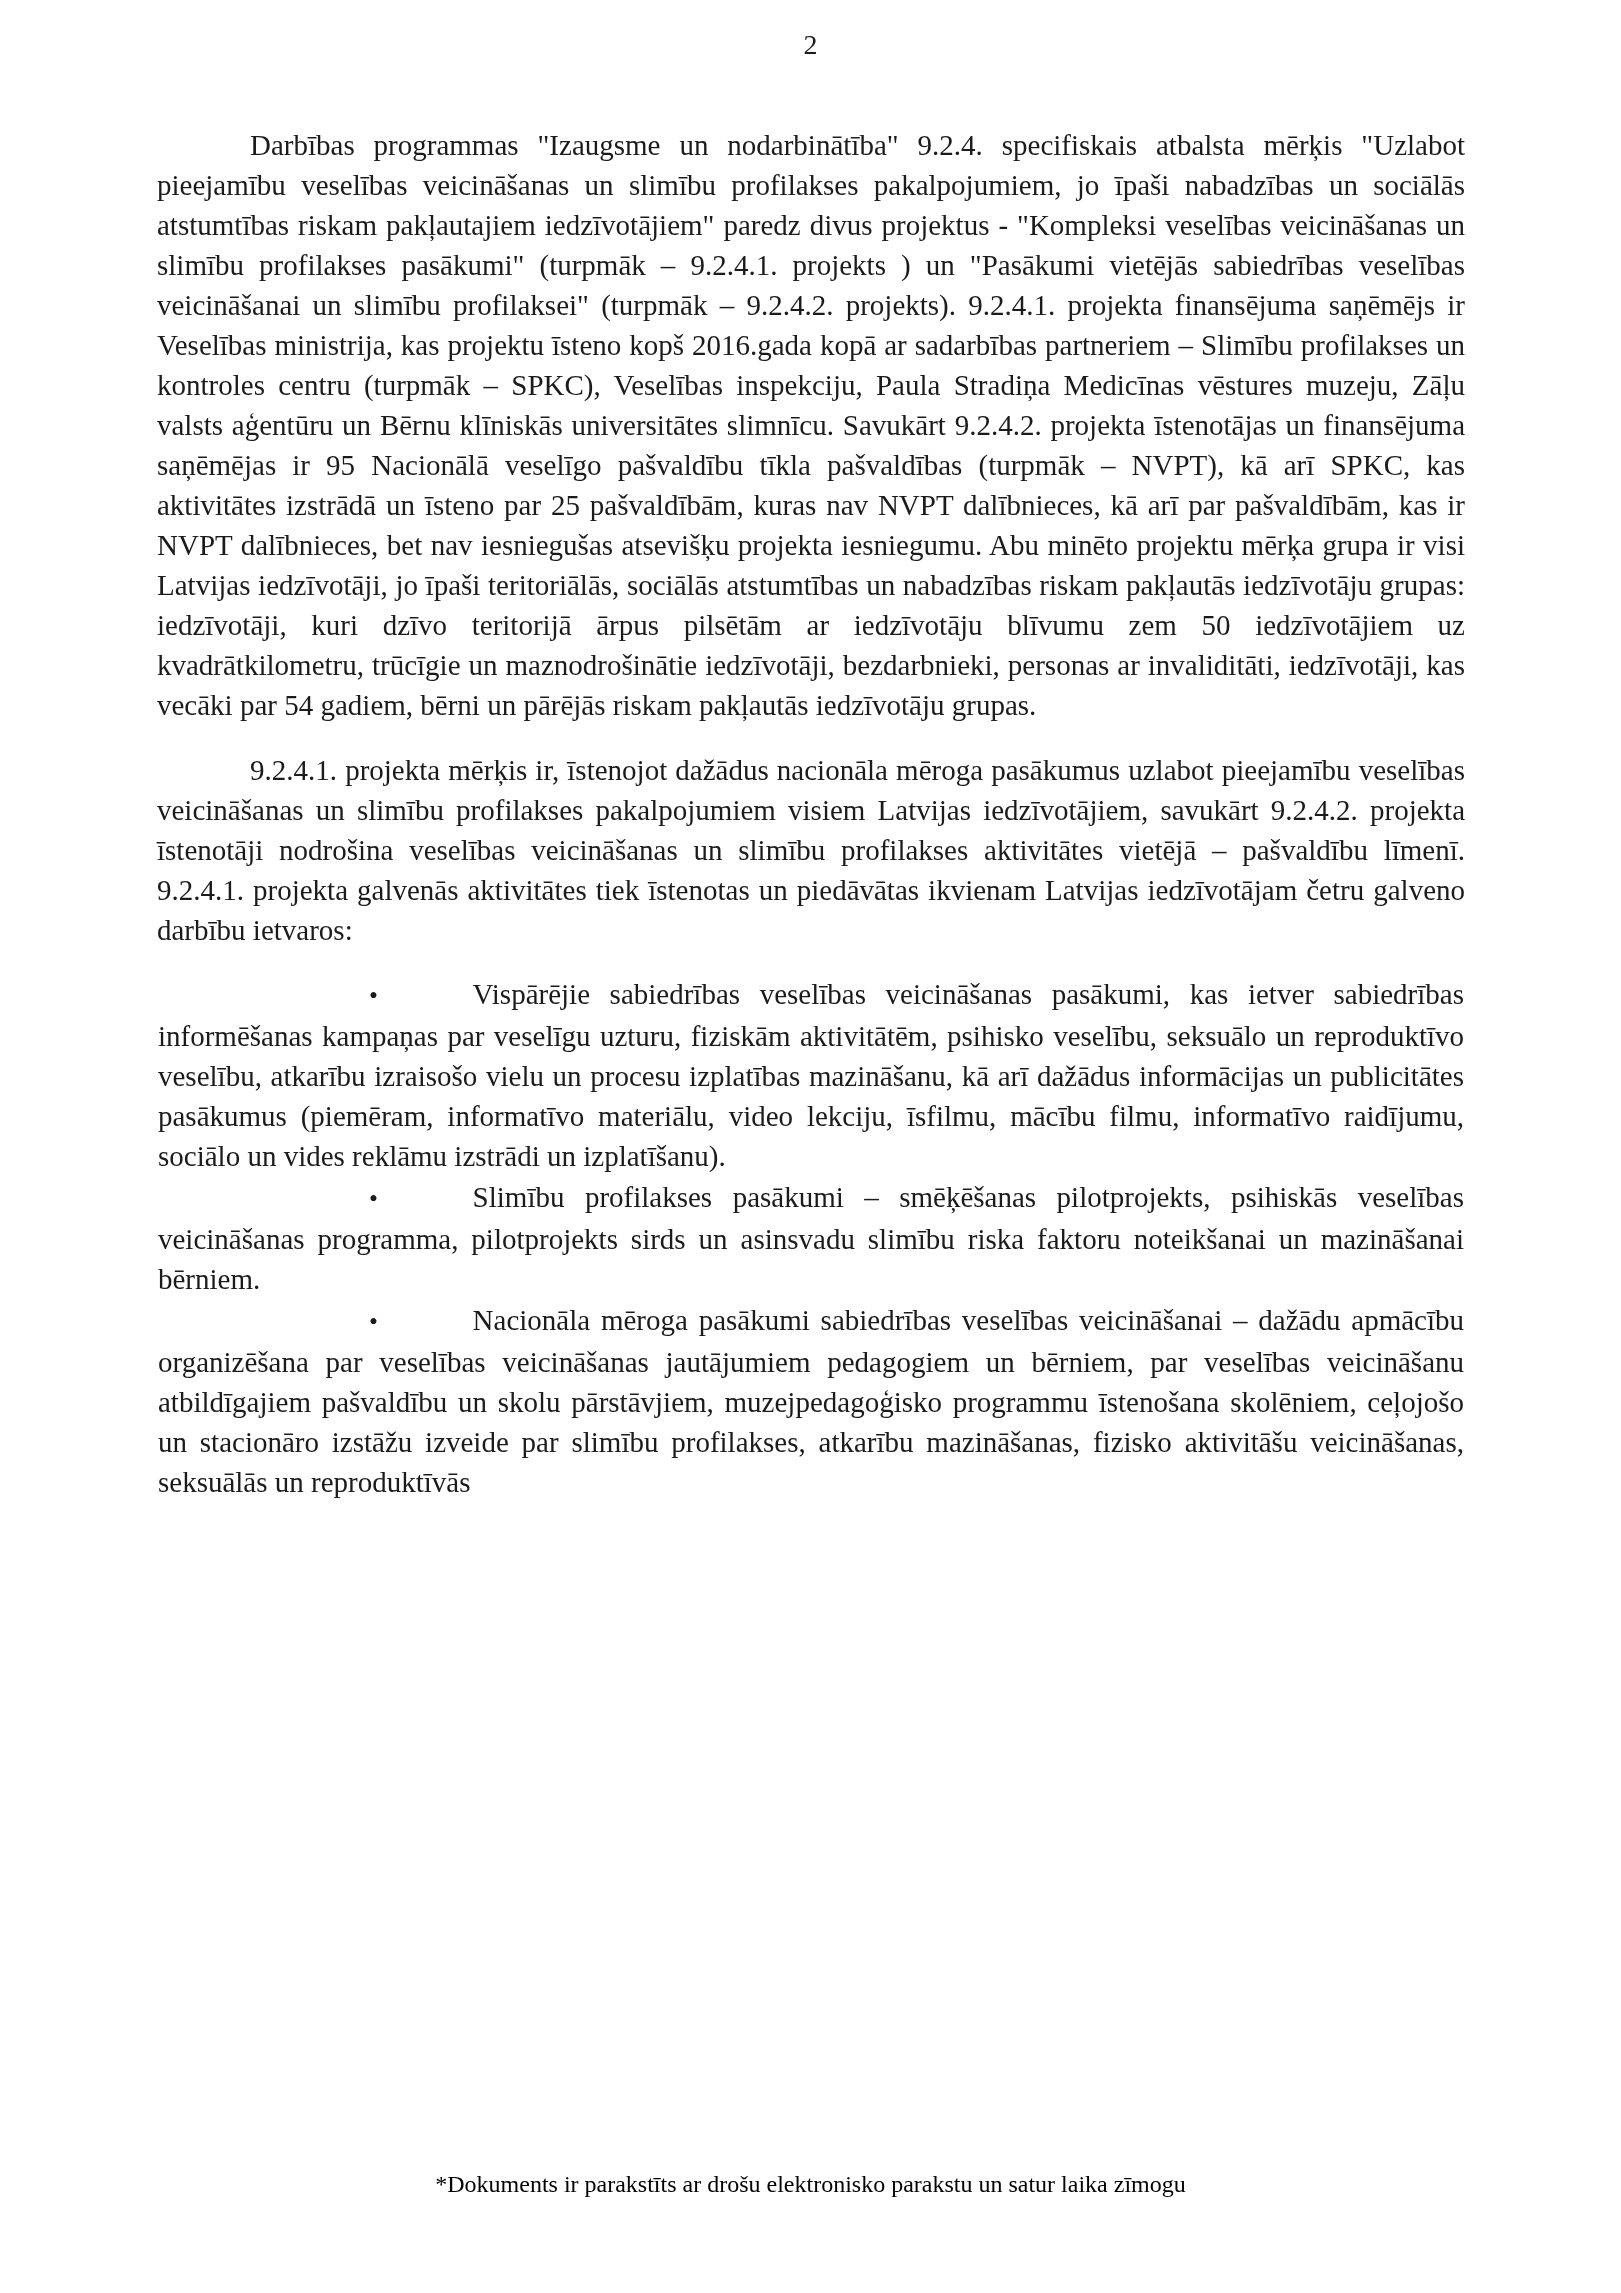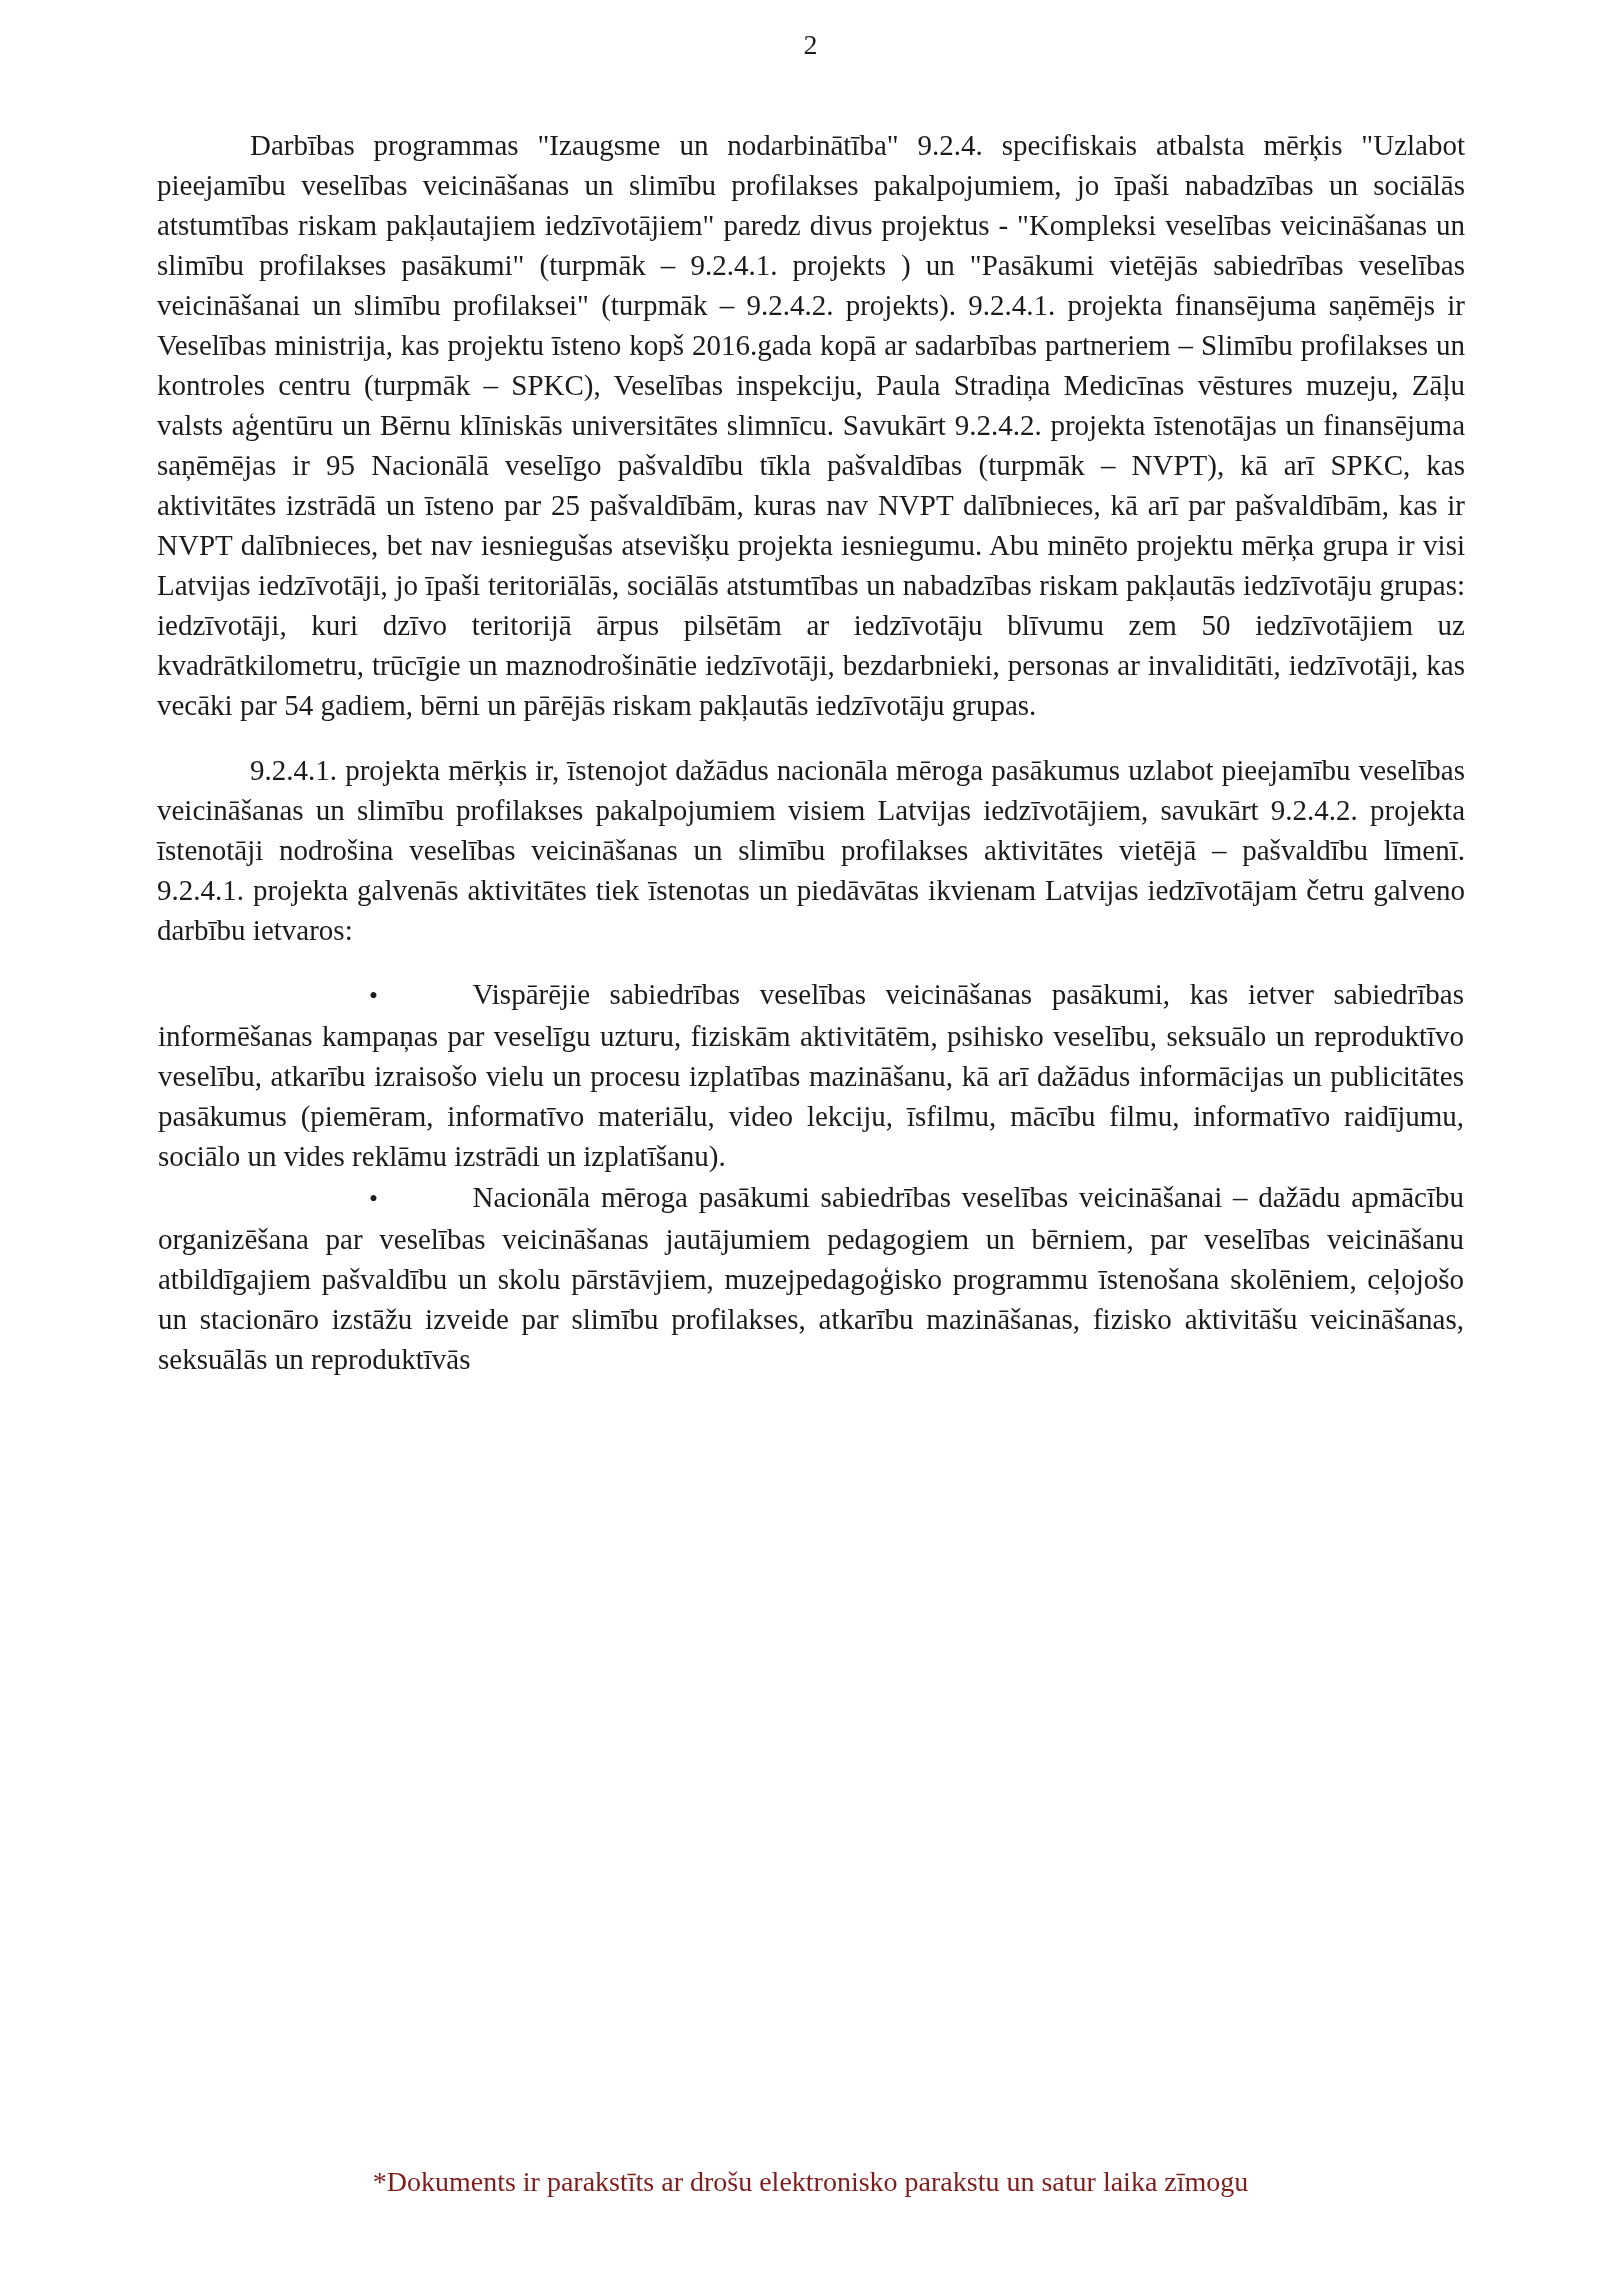--- a/index.html
+++ b/index.html
@@ -50,39 +50,40 @@
     margin-right: 86px;
     text-indent: 0;
     font-size: 25.5px;
   }
   .footer {
     position: absolute;
     bottom: 96px;
     left: 0;
     width: 100%;
     text-align: center;
-    font-size: 28px;
-    color: #7f1d1d;
+    font-size: 24px;
+    color: #000000;
   }
 </style>
 </head>
 <body>
 
 <div class="page">
 
   <div class="page-number">2</div>
 
   <div class="content">
 
     <p class="body-para">Darbības programmas "Izaugsme un nodarbinātība" 9.2.4. specifiskais atbalsta mērķis "Uzlabot pieejamību veselības veicināšanas un slimību profilakses pakalpojumiem, jo īpaši nabadzības un sociālās atstumtības riskam pakļautajiem iedzīvotājiem" paredz divus projektus - "Kompleksi veselības veicināšanas un slimību profilakses pasākumi" (turpmāk – 9.2.4.1. projekts ) un "Pasākumi vietējās sabiedrības veselības veicināšanai un slimību profilaksei" (turpmāk – 9.2.4.2. projekts). 9.2.4.1. projekta finansējuma saņēmējs ir Veselības ministrija, kas projektu īsteno kopš 2016.gada kopā ar sadarbības partneriem – Slimību profilakses un kontroles centru (turpmāk – SPKC), Veselības inspekciju, Paula Stradiņa Medicīnas vēstures muzeju, Zāļu valsts aģentūru un Bērnu klīniskās universitātes slimnīcu. Savukārt 9.2.4.2. projekta īstenotājas un finansējuma saņēmējas ir 95 Nacionālā veselīgo pašvaldību tīkla pašvaldības (turpmāk – NVPT), kā arī SPKC, kas aktivitātes izstrādā un īsteno par 25 pašvaldībām, kuras nav NVPT dalībnieces, kā arī par pašvaldībām, kas ir NVPT dalībnieces, bet nav iesniegušas atsevišķu projekta iesniegumu. Abu minēto projektu mērķa grupa ir visi Latvijas iedzīvotāji, jo īpaši teritoriālās, sociālās atstumtības un nabadzības riskam pakļautās iedzīvotāju grupas: iedzīvotāji, kuri dzīvo teritorijā ārpus pilsētām ar iedzīvotāju blīvumu zem 50 iedzīvotājiem uz kvadrātkilometru, trūcīgie un maznodrošinātie iedzīvotāji, bezdarbnieki, personas ar invaliditāti, iedzīvotāji, kas vecāki par 54 gadiem, bērni un pārējās riskam pakļautās iedzīvotāju grupas.</p>
 
     <p class="body-para para-gap">9.2.4.1. projekta mērķis ir, īstenojot dažādus nacionāla mēroga pasākumus uzlabot pieejamību veselības veicināšanas un slimību profilakses pakalpojumiem visiem Latvijas iedzīvotājiem, savukārt 9.2.4.2. projekta īstenotāji nodrošina veselības veicināšanas un slimību profilakses aktivitātes vietējā – pašvaldību līmenī. 9.2.4.1. projekta galvenās aktivitātes tiek īstenotas un piedāvātas ikvienam Latvijas iedzīvotājam četru galveno darbību ietvaros:</p>
 
     <p class="bullet-para para-gap"><span class="bullet-marker">•</span><span>Vispārējie sabiedrības veselības veicināšanas pasākumi, kas ietver sabiedrības informēšanas kampaņas par veselīgu uzturu, fiziskām aktivitātēm, psihisko veselību, seksuālo un reproduktīvo veselību, atkarību izraisošo vielu un procesu izplatības mazināšanu, kā arī dažādus informācijas un publicitātes pasākumus (piemēram, informatīvo materiālu, video lekciju, īsfilmu, mācību filmu, informatīvo raidījumu, sociālo un vides reklāmu izstrādi un izplatīšanu).</span></p>
 
+    <p class="bullet-para"><span class="bullet-marker">•</span><span>Slimību profilakses pasākumi – smēķēšanas pilotprojekts, psihiskās veselības veicināšanas programma, pilotprojekts sirds un asinsvadu slimību riska faktoru noteikšanai un mazināšanai bērniem.</span></p>
 
     <p class="bullet-para"><span class="bullet-marker">•</span><span>Nacionāla mēroga pasākumi sabiedrības veselības veicināšanai – dažādu apmācību organizēšana par veselības veicināšanas jautājumiem pedagogiem un bērniem, par veselības veicināšanu atbildīgajiem pašvaldību un skolu pārstāvjiem, muzejpedagoģisko programmu īstenošana skolēniem, ceļojošo un stacionāro izstāžu izveide par slimību profilakses, atkarību mazināšanas, fizisko aktivitāšu veicināšanas, seksuālās un reproduktīvās</span></p>
 
   </div>
 
   <div class="footer">*Dokuments ir parakstīts ar drošu elektronisko parakstu un satur laika zīmogu</div>
 
 </div>
 
 

